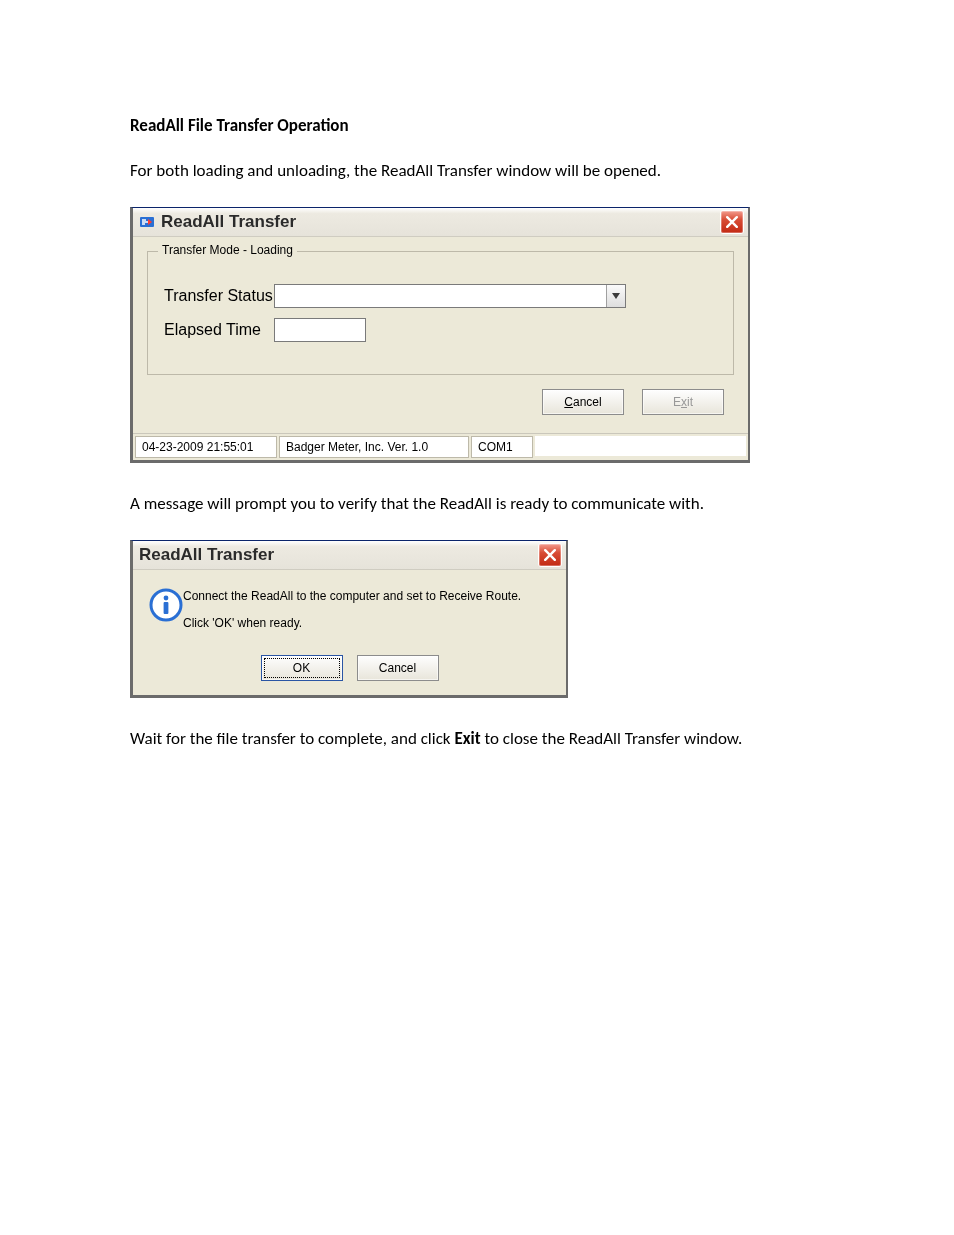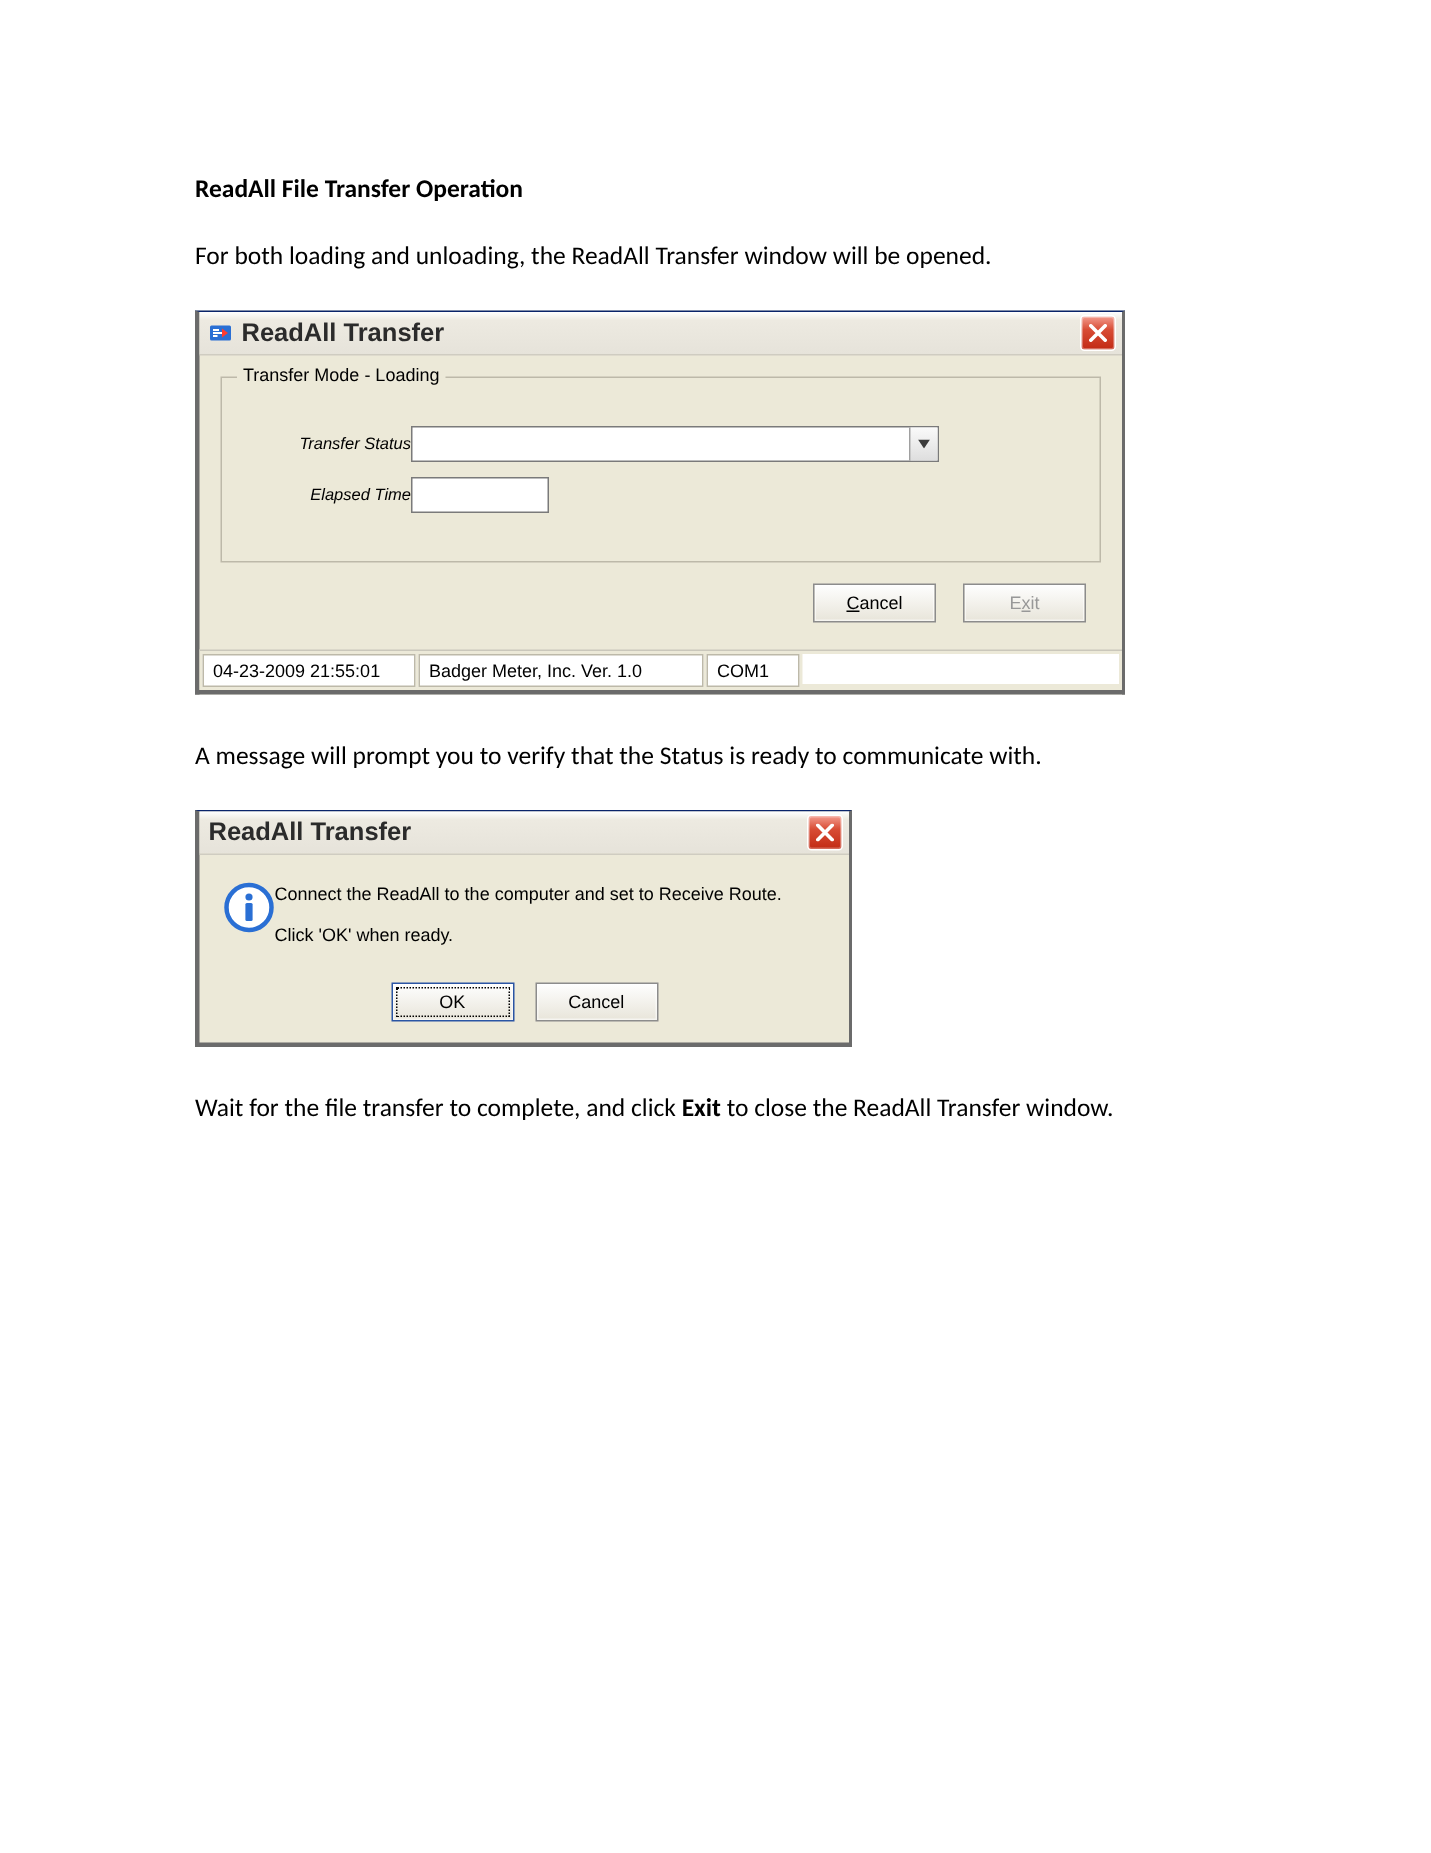--- a/index.html
+++ b/index.html
@@ -71,39 +71,37 @@
   
   .win-main { width: 620px; }
   .win-main .body {
     padding: 14px 14px 8px 14px;
   }
   .fieldset {
     border: 1px solid #bdb9a9;
     padding: 22px 28px 22px 16px;
     position: relative;
     margin-bottom: 14px;
-    text-align: right;
   }
   .fieldset .legend {
     position: absolute;
     top: -9px;
     left: 10px;
     background: #ece9d8;
     padding: 0 4px;
     font-size: 12px;
   }
   .form-row {
     display: flex;
     align-items: center;
     margin: 10px 0;
   }
   .form-label {
     width: 110px;
-    font-size: 11px;
-    font-style: italic;
+    font-size: 16px;
   }
   .combo {
     display: flex;
     height: 22px;
     width: 350px;
     border: 1px solid #7a7a7a;
     background: #fff;
   }
   .combo .combo-text { flex:1; }
   .combo .combo-arrow {
@@ -250,21 +248,21 @@
       </div>
     </div>
     <div class="statusbar">
       <div class="status-cell">04-23-2009 21:55:01</div>
       <div class="status-cell">Badger Meter, Inc. Ver. 1.0</div>
       <div class="status-cell">COM1</div>
       <div class="status-cell"></div>
     </div>
   </div>
 
-  <div class="para">A message will prompt you to verify that the Status is ready to communicate with.</div>
+  <div class="para">A message will prompt you to verify that the ReadAll is ready to communicate with.</div>
 
   <div class="window win-msg">
     <div class="titlebar">
       <span class="title-text">ReadAll Transfer</span>
       <div class="close-btn">
         <svg viewBox="0 0 10 10">
           <path d="M1 1 L9 9 M9 1 L1 9" stroke="#fff" stroke-width="2" stroke-linecap="round"></path>
         </svg>
       </div>
     </div>

